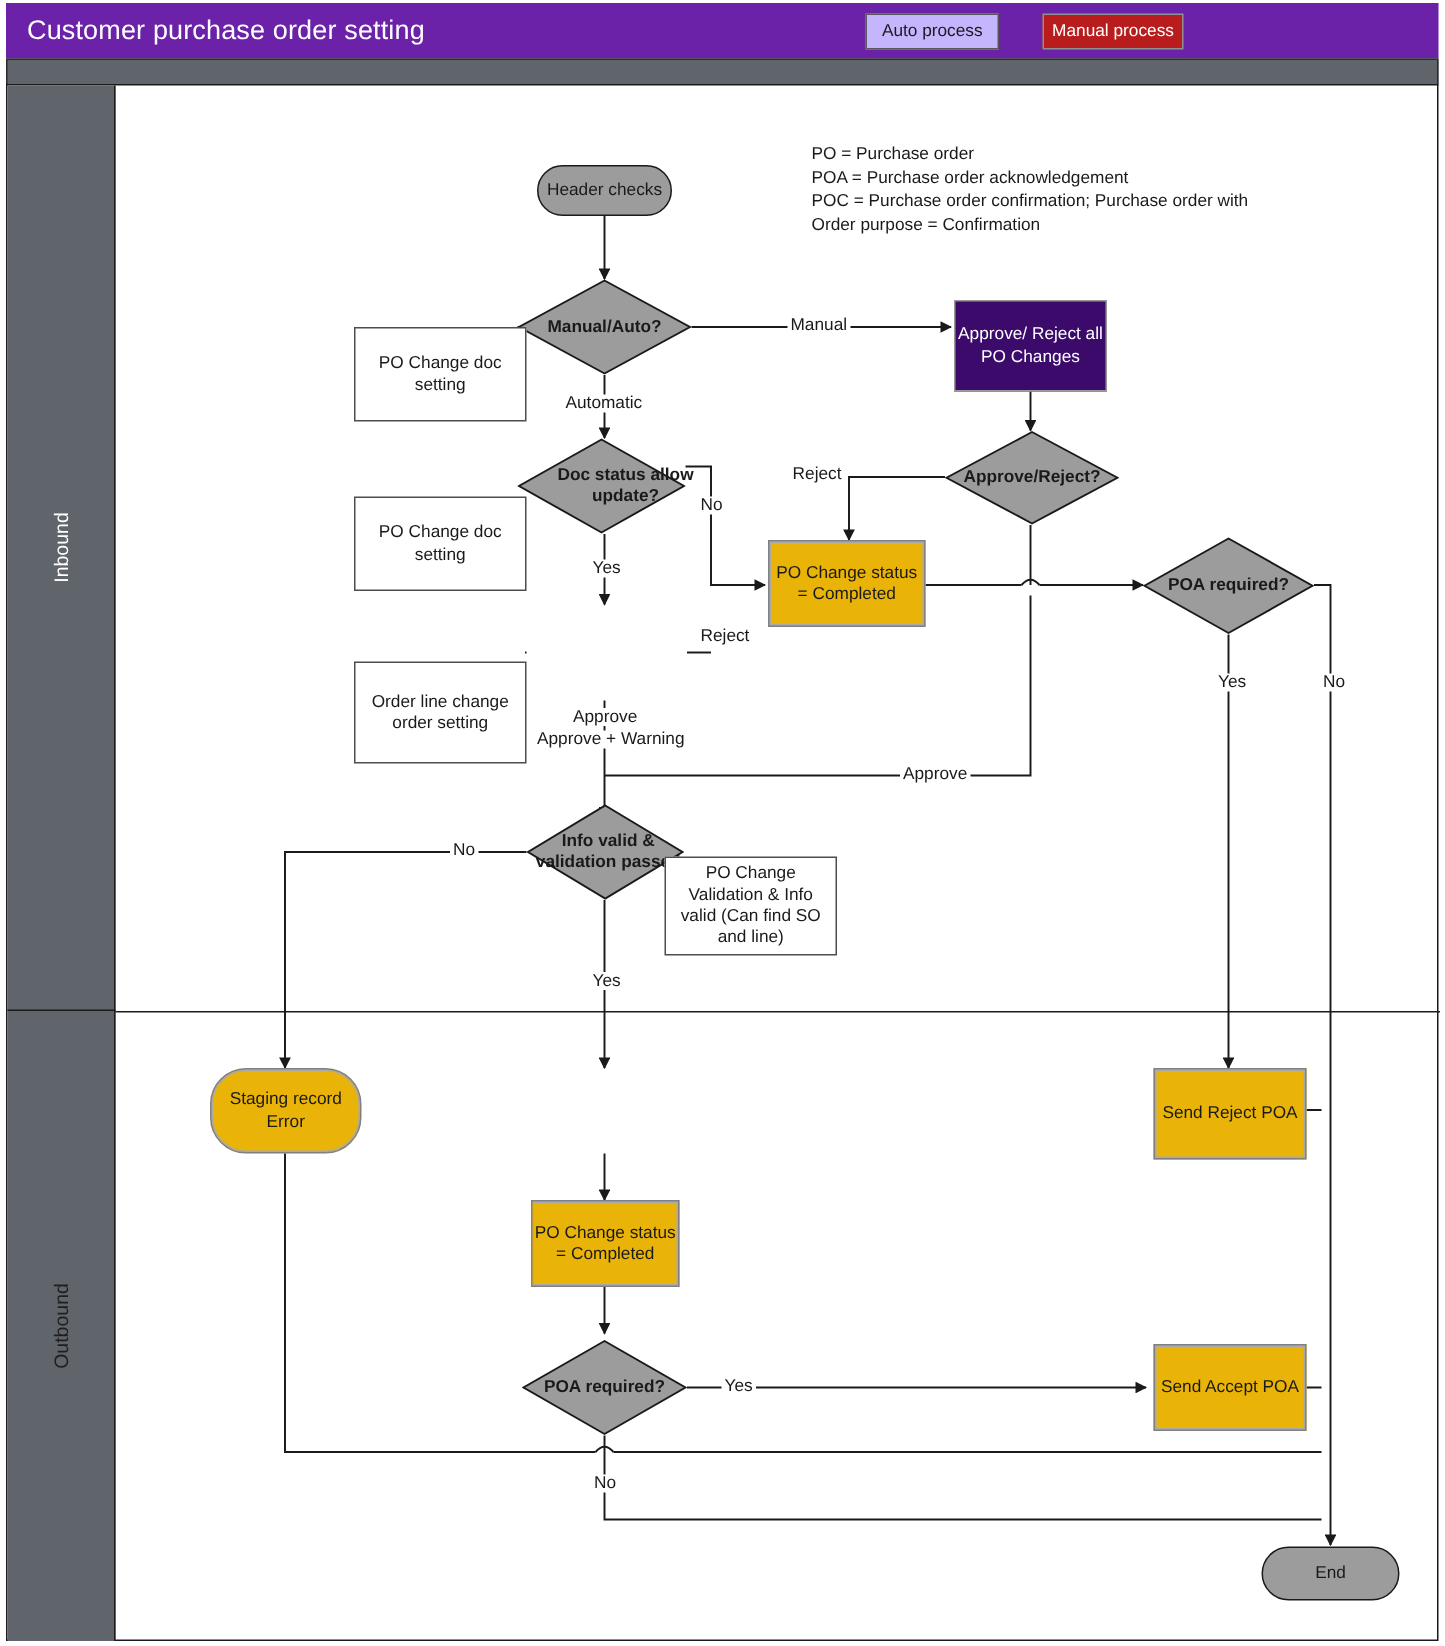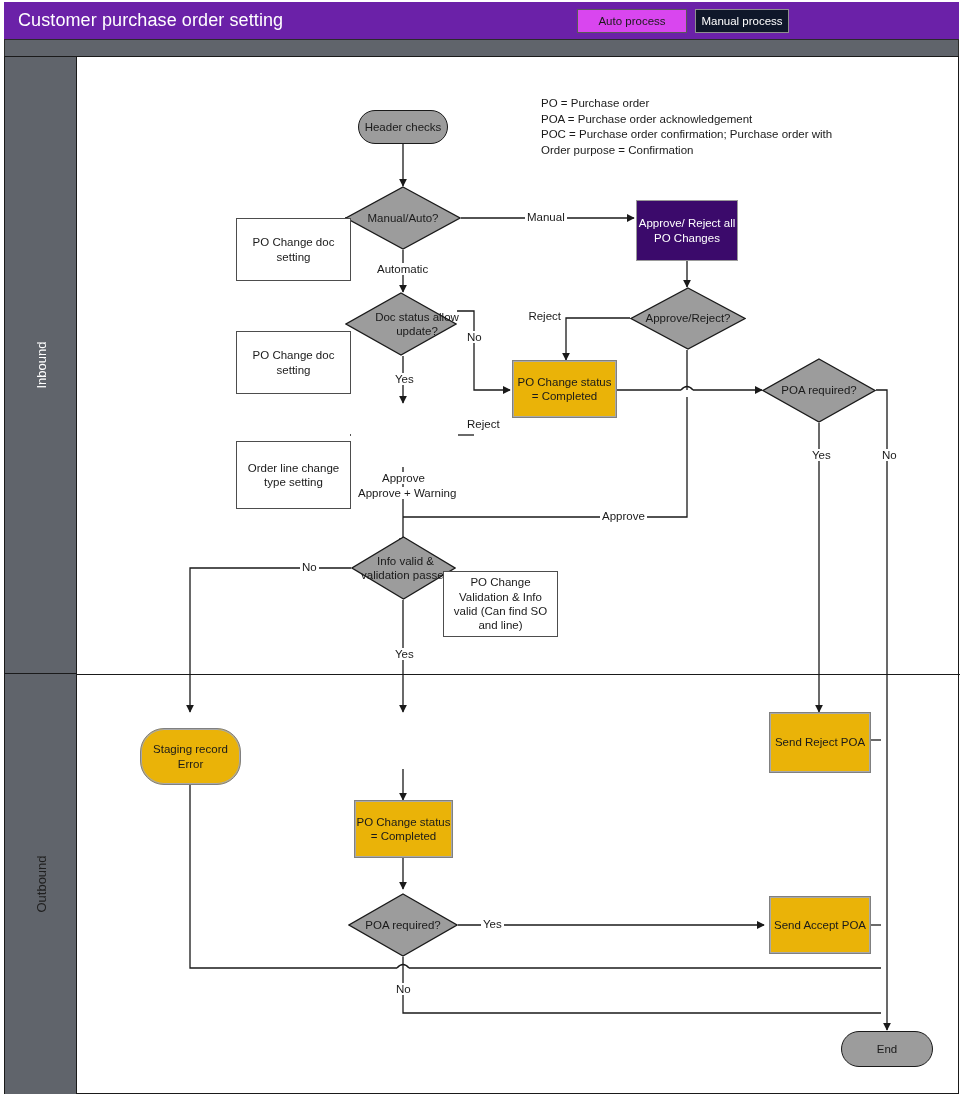--- a/index.html
+++ b/index.html
@@ -4,22 +4,22 @@
 <style>
   html,body{margin:0;padding:0;background:#ffffff;}
   body{font-family:"Liberation Sans",sans-serif;}
   #page{position:relative;width:963px;height:1097px;overflow:hidden;background:#ffffff;}
 
   
   #titlebar{position:absolute;left:4px;top:2px;width:955px;height:37px;background:#6B21A8;}
   #title-text{position:absolute;left:14px;top:8px;font-size:18px;color:#ffffff;letter-spacing:.1px;}
   .procbtn{position:absolute;top:7px;height:24px;border:1px solid #595959;
            font-size:11.5px;display:flex;align-items:center;justify-content:center;box-sizing:border-box;}
-  #btn-auto{left:573px;width:110px;background:#d946ef;color:#1a1a1a;}
-  #btn-manual{left:691px;width:94px;background:#0f172a;color:#ffffff;border-color:#8f8f8f;}
+  #btn-auto{left:573px;width:89px;background:#c4b5fd;color:#1a1a1a;}
+  #btn-manual{left:691px;width:94px;background:#b91c1c;color:#ffffff;border-color:#8f8f8f;}
 
   
   #greyband{position:absolute;left:4px;top:39px;width:955px;height:18px;background:#60646B;border:1px solid #2b2b2b;box-sizing:border-box;}
 
   
   #frame{position:absolute;left:4px;top:56px;width:955px;height:1038px;border:1px solid #1a1a1a;box-sizing:border-box;background:#ffffff;}
 
   
   .lane-head{position:absolute;left:0px;width:72px;background:#60646B;border-right:1px solid #1a1a1a;box-sizing:border-box;}
   #lane-inbound{top:0px;height:617px;border-bottom:1px solid #1a1a1a;}
@@ -33,21 +33,21 @@
   
   #canvas{position:absolute;left:0;top:0;width:963px;height:1097px;pointer-events:none;}
 
   
   .node{position:absolute;box-sizing:border-box;display:flex;align-items:center;justify-content:center;
         text-align:center;font-size:11.5px;color:#1a1a1a;line-height:1.25;}
   .proc{background:#eab308;border:1px solid #808080;box-shadow:0 0 0 1px #a9a9a9 inset;}
   .proc-purple{background:#3B0A6B;border:1px solid #9a9a9a;color:#ffffff;}
   .annot{background:#ffffff;border:1px solid #4d4d4d;}
   .term{background:#9C9C9C;border:1px solid #1a1a1a;border-radius:18px;}
-  .dia-wrap{position:absolute;}
+  .dia-wrap{position:absolute;font-weight:bold;}
   .dia-txt{position:absolute;left:0;top:0;width:100%;height:100%;display:flex;align-items:center;
            justify-content:center;text-align:center;font-size:11.5px;color:#1a1a1a;line-height:1.22;}
 
   
   .elabel{position:absolute;font-size:11.5px;color:#1a1a1a;background:#ffffff;padding:0 2px;white-space:nowrap;}
 
   
   #legend{position:absolute;left:541px;top:96px;font-size:11.5px;color:#1a1a1a;line-height:15.5px;white-space:nowrap;}
 </style>
 </head>
@@ -173,39 +173,39 @@
       <polygon points="56,1 111,32 56,63 1,32" fill="#9C9C9C" stroke="#1a1a1a" stroke-width="1.3"></polygon>
     </svg>
     <div class="dia-txt" style="padding:0 16px;">Doc status allow update?</div>
   </div>
 
   <div class="node annot" style="left:236px;top:331px;width:115px;height:63px;">PO Change doc setting</div>
 
   <div class="node proc" style="left:512px;top:360px;width:105px;height:58px;">PO Change status = Completed</div>
 
 
-  <div class="node annot" style="left:236px;top:441px;width:115px;height:68px;">Order line change type setting</div>
+  <div class="node annot" style="left:236px;top:441px;width:115px;height:68px;">Order line change order setting</div>
 
   <div class="dia-wrap" style="left:762px;top:358px;width:114px;height:65px;">
     <svg width="114" height="65" viewBox="0 0 114 65">
       <polygon points="57,1 113,32.5 57,64 1,32.5" fill="#9C9C9C" stroke="#1a1a1a" stroke-width="1.3"></polygon>
     </svg>
     <div class="dia-txt">POA required?</div>
   </div>
 
   <div class="dia-wrap" style="left:351px;top:536px;width:105px;height:64px;">
     <svg width="105" height="64" viewBox="0 0 105 64">
       <polygon points="52.5,1 104,32 52.5,63 1,32" fill="#9C9C9C" stroke="#1a1a1a" stroke-width="1.3"></polygon>
     </svg>
     <div class="dia-txt" style="padding:0 2px;">Info valid &amp; validation passed</div>
   </div>
 
   <div class="node annot" style="left:443px;top:571px;width:115px;height:66px;padding:0 6px;">PO Change Validation &amp; Info valid (Can find SO and line)</div>
 
-  <div class="node proc" style="left:140px;top:728px;width:101px;height:57px;border-radius:24px;">Staging record Error</div>
+  <div class="node proc" style="left:140px;top:712px;width:101px;height:57px;border-radius:24px;">Staging record Error</div>
 
 
   <div class="node proc" style="left:769px;top:712px;width:102px;height:61px;">Send Reject POA</div>
 
   <div class="node proc" style="left:354px;top:800px;width:99px;height:58px;">PO Change status = Completed</div>
 
   <div class="dia-wrap" style="left:348px;top:893px;width:110px;height:64px;">
     <svg width="110" height="64" viewBox="0 0 110 64">
       <polygon points="55,1 109,32 55,63 1,32" fill="#9C9C9C" stroke="#1a1a1a" stroke-width="1.3"></polygon>
     </svg>

